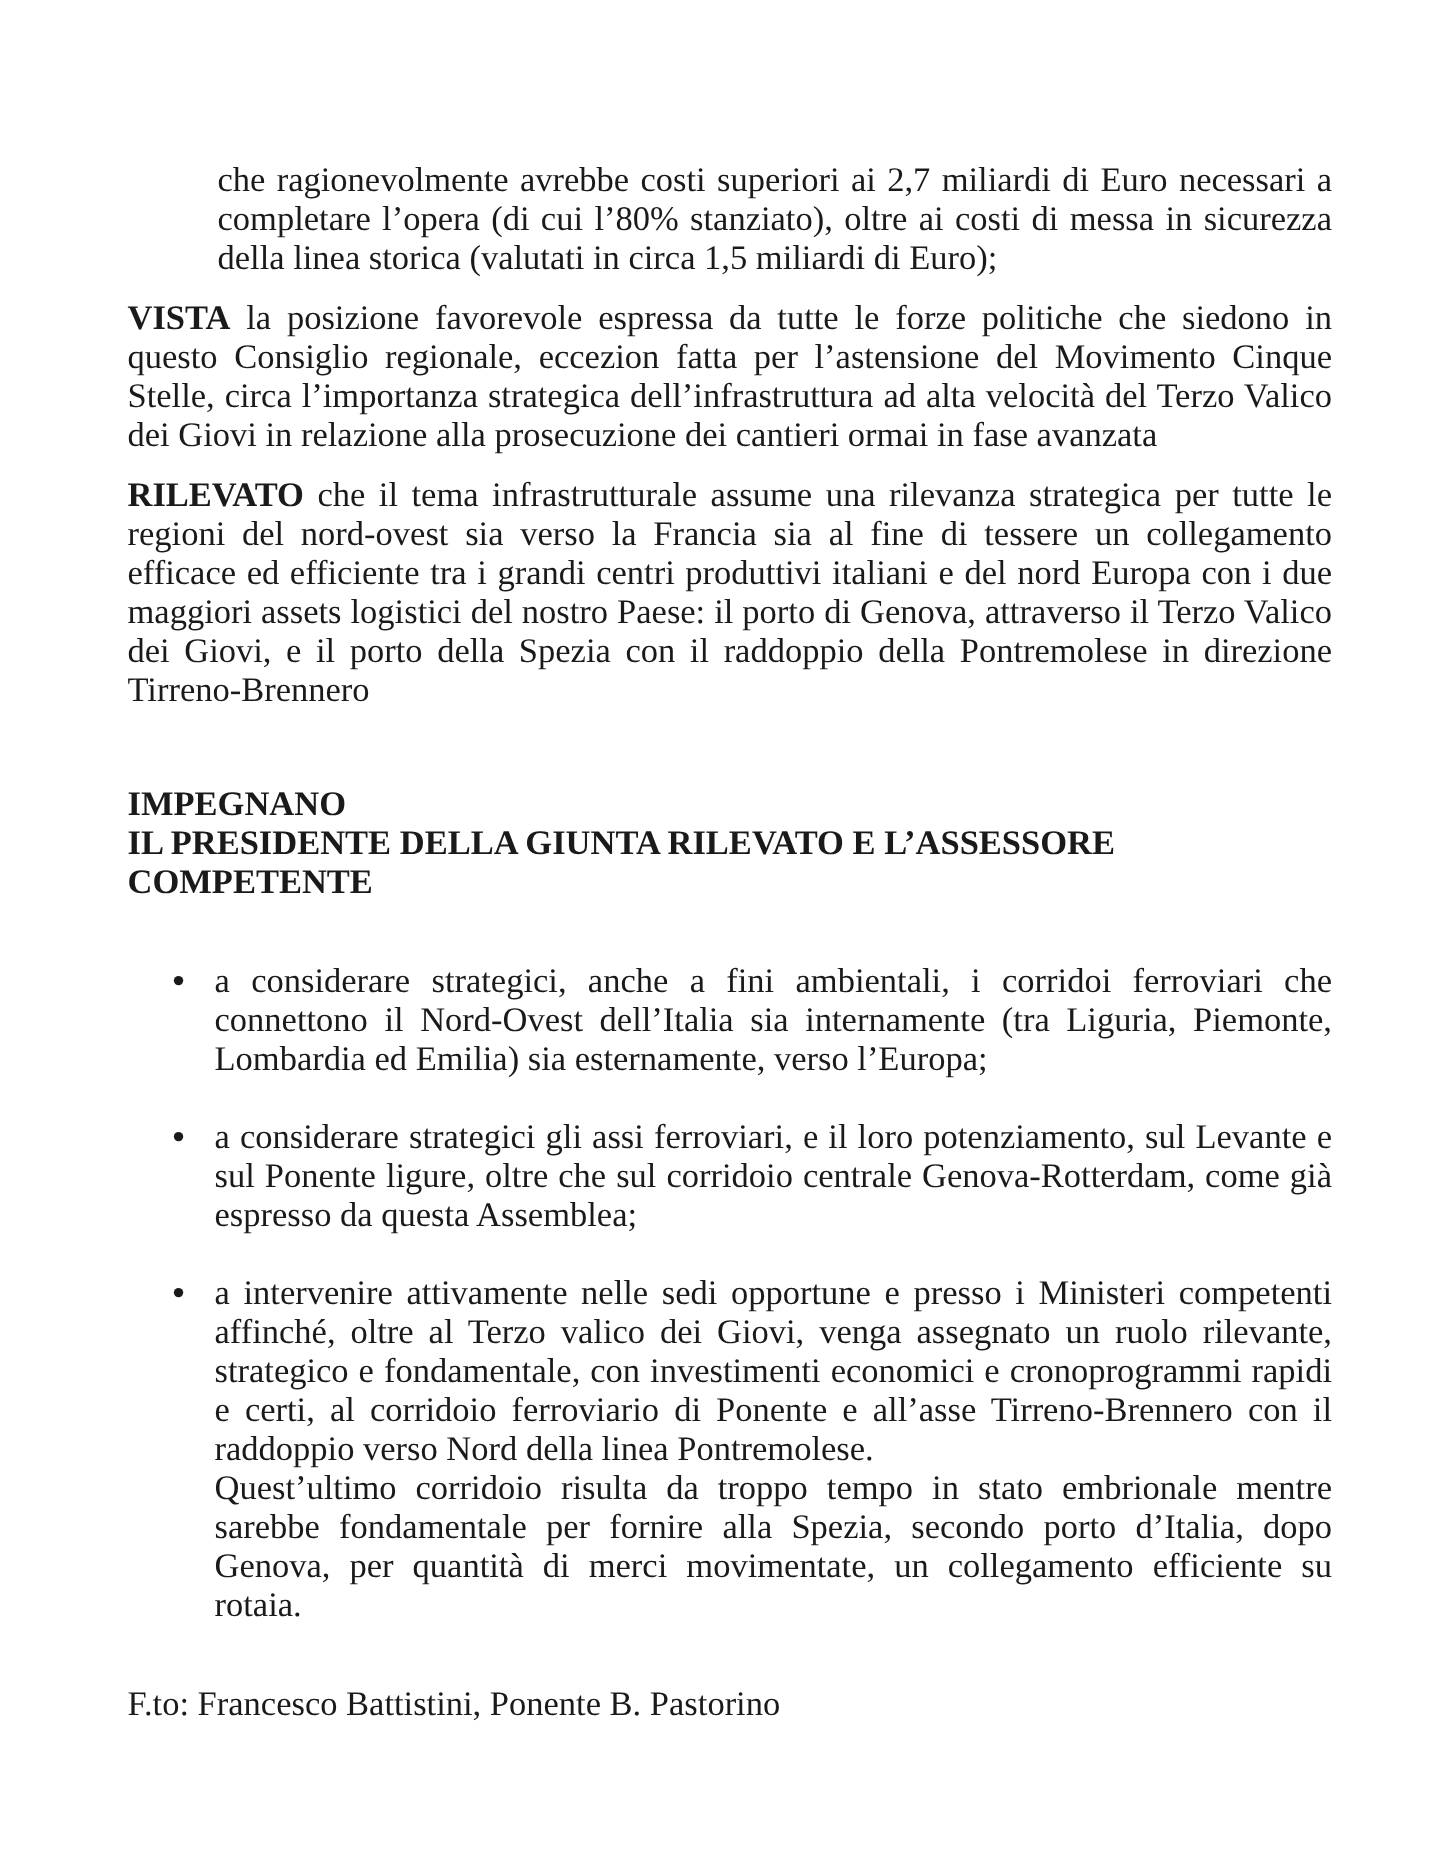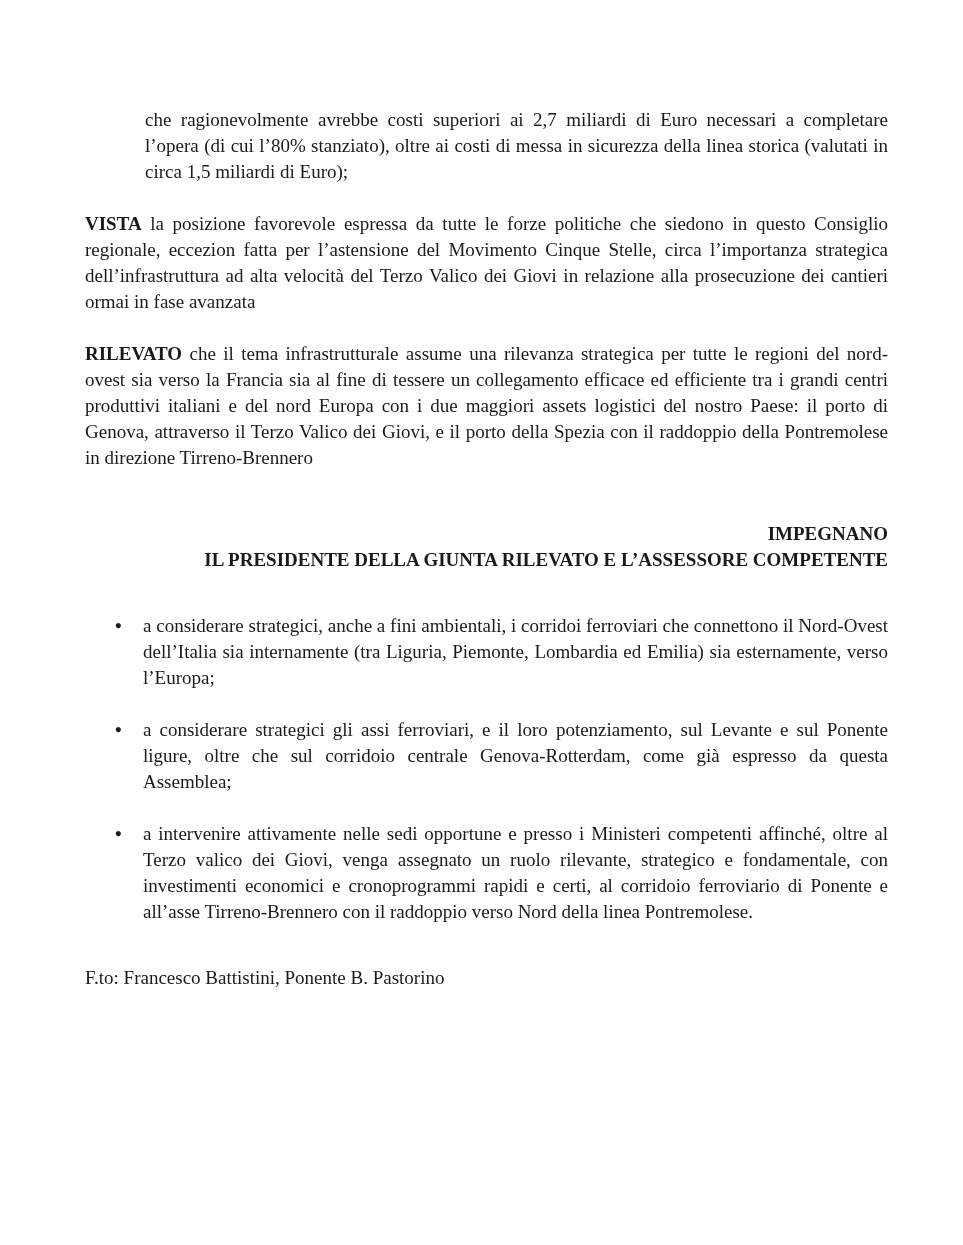--- a/index.html
+++ b/index.html
@@ -7,21 +7,21 @@
     padding: 0;
     background: #ffffff;
   }
   .page {
     position: relative;
     width: 963px;
     height: 1245px;
     background: #ffffff;
     color: #1a1a1a;
     font-family: "Liberation Serif", "DejaVu Serif", serif;
-    font-size: 19px;
+    font-size: 23px;
     line-height: 26px;
     overflow: hidden;
   }
   .content {
     position: absolute;
     top: 0;
     left: 85px;
     width: 803px;
     padding-top: 107px;
     text-align: justify;
@@ -29,25 +29,25 @@
   .para {
     margin: 0;
   }
   .para-indented {
     margin-left: 60px;
   }
   .kw {
     font-weight: bold;
   }
   .spacer-line {
-    margin-top: 26px;
+    margin-top: 14px;
   }
   .heading {
     margin-top: 50px;
-    text-align: right;
+    text-align: left;
     font-weight: bold;
   }
   .heading div {
     line-height: 26px;
   }
   ul.commitments {
     list-style: none;
     margin: 40px 0 0 0;
     padding: 0;
   }
@@ -98,19 +98,20 @@
         <span class="bullet">•</span>
         <div>a considerare strategici, anche a fini ambientali, i corridoi ferroviari che connettono il Nord-Ovest dell’Italia sia internamente (tra Liguria, Piemonte, Lombardia ed Emilia) sia esternamente, verso l’Europa;</div>
       </li>
       <li>
         <span class="bullet">•</span>
         <div>a considerare strategici gli assi ferroviari, e il loro potenziamento, sul Levante e sul Ponente ligure, oltre che sul corridoio centrale Genova-Rotterdam, come già espresso da questa Assemblea;</div>
       </li>
       <li>
         <span class="bullet">•</span>
         <div>a intervenire attivamente nelle sedi opportune e presso i Ministeri competenti affinché, oltre al Terzo valico dei Giovi, venga assegnato un ruolo rilevante, strategico e fondamentale, con investimenti economici e cronoprogrammi rapidi e certi, al corridoio ferroviario di Ponente e all’asse Tirreno-Brennero con il raddoppio verso Nord della linea Pontremolese.</div>
+        <div>Quest’ultimo corridoio risulta da troppo tempo in stato embrionale mentre sarebbe fondamentale per fornire alla Spezia, secondo porto d’Italia, dopo Genova, per quantità di merci movimentate, un collegamento efficiente su rotaia.</div>
       </li>
     </ul>
 
     <p class="para signature">F.to: Francesco Battistini, Ponente B. Pastorino</p>
 
   </div>
 </div>
 
 </body></html>

